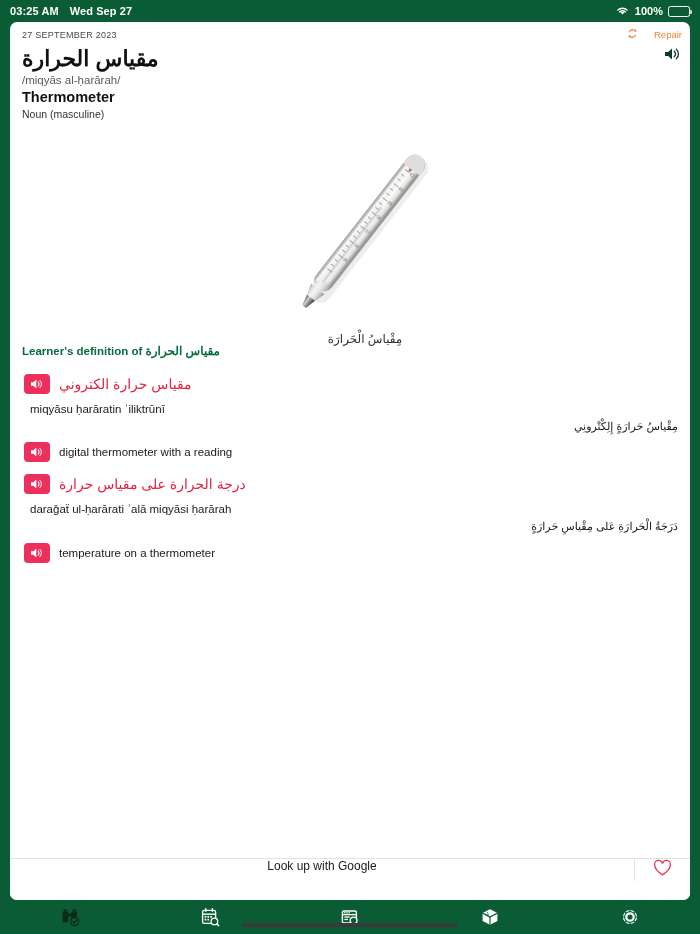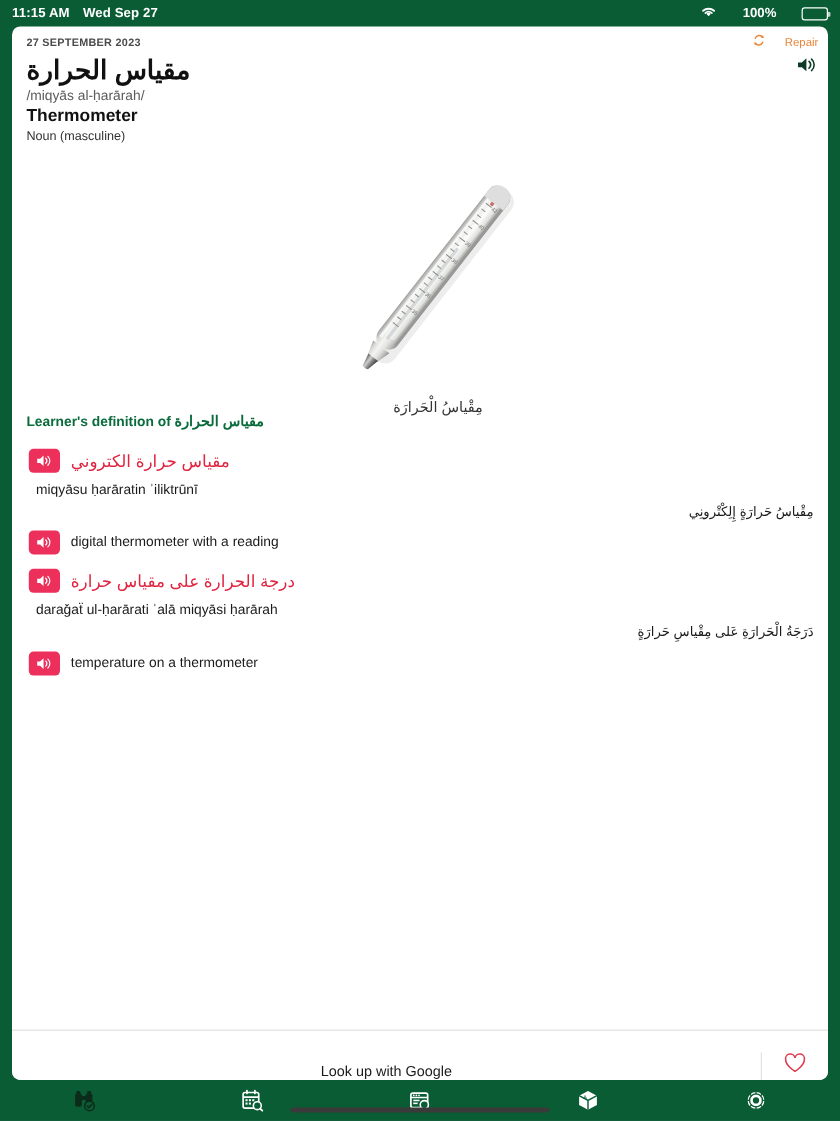--- a/index.html
+++ b/index.html
@@ -32,21 +32,21 @@
     align-items: center;
     color: #ffffff;
     font-size: 11px;
     padding: 0 10px;
   }
   .sb-left { display: flex; align-items: center; gap: 11px; }
   .sb-right {
     margin-left: auto;
     display: flex;
     align-items: center;
-    gap: 21px;
+    gap: 5px;
   }
   .sb-time { font-weight: 600; letter-spacing: .1px; }
   .sb-date { font-weight: 600; letter-spacing: .1px; }
   .sb-pct { font-weight: 600; font-size: 11px; }
   .wifi-ic { display: block; }
   .batt {
     width: 22px; height: 11px;
     border: 1.2px solid #ffffff;
     border-radius: 2.5px;
     position: relative;
@@ -101,21 +101,20 @@
   .head {
     position: absolute;
     top: 8px; left: 12px;
     width: 430px;
   }
   .date-line {
     font-size: 9px;
     color: #4a4a4a;
     letter-spacing: .25px;
     margin-bottom: 5px;
-    font-weight: bold;
   }
   .arabic-head {
     font-size: 22px;
     color: #111111;
     font-weight: 700;
     direction: rtl;
     text-align: left;
     line-height: 1.25;
     unicode-bidi: plaintext;
   }
@@ -209,21 +208,21 @@
   }
 
   
   .actionbar {
     position: absolute;
     left: 0; bottom: 0;
     width: 680px;
     height: 42px;
     border-top: 1px solid #e2e2e2;
     display: flex;
-    align-items: flex-end;
+    align-items: flex-start;
     background: #ffffff;
   }
   .lookup {
     flex: 1;
     display: flex;
     align-items: center;
     justify-content: center;
     font-size: 12px;
     color: #1a1a1a;
     cursor: pointer;
@@ -266,21 +265,21 @@
     background: #3a3a3a;
   }
 </style>
 </head>
 <body>
 
 <div id="app">
 
   <div class="statusbar">
     <div class="sb-left">
-      <span class="sb-time">11:15 AM</span>
+      <span class="sb-time">03:25 AM</span>
       <span class="sb-date">Wed Sep 27</span>
     </div>
     <div class="sb-right">
       <span class="wifi-ic">
         <svg width="15" height="11" viewBox="0 0 15 11">
           <path d="M7.5 9.6 L5.6 7.4 A3.1 3.1 0 0 1 9.4 7.4 Z" fill="#fff"></path>
           <path d="M2.9 5.0 A7 7 0 0 1 12.1 5.0" stroke="#fff" stroke-width="1.5" fill="none" stroke-linecap="round"></path>
           <path d="M4.7 6.9 A4.4 4.4 0 0 1 10.3 6.9" stroke="#fff" stroke-width="1.4" fill="none" stroke-linecap="round"></path>
         </svg>
       </span>

